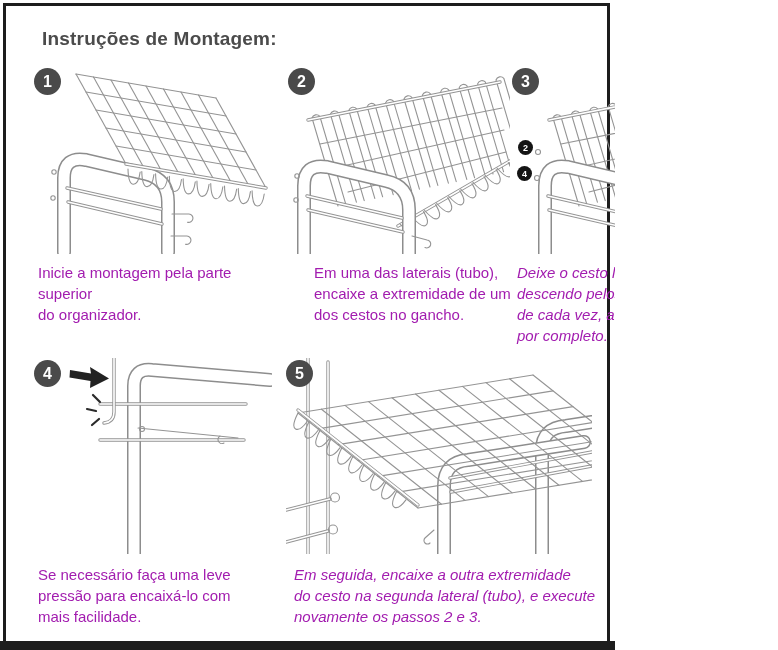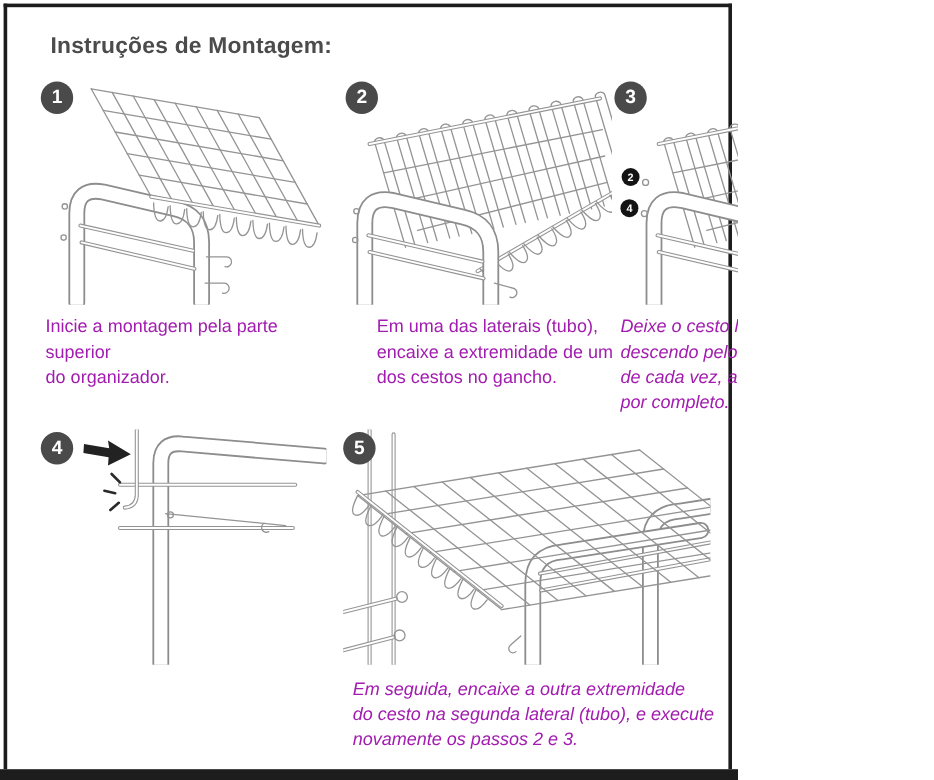--- a/index.html
+++ b/index.html
@@ -252,18 +252,21 @@
 
   <div class="step-text" style="left:38px;top:262px;width:245px;">Inicie a montagem pela parte superior
 do organizador.</div>
   <div class="step-text" style="left:294px;top:262px;width:218px;margin-left:20px;">Em uma das laterais (tubo),
 encaixe a extremidade de um
 dos cestos no gancho.</div>
   <div class="step-text" style="left:517px;top:262px;width:255px;font-style:italic;">Deixe o cesto levemente inclinado,
 descendo pelos ganchos, um lado
 de cada vez, até que fique encaixado
 por completo.</div>
+  <div class="step-text" style="left:38px;top:564px;width:250px;">Se necessário faça uma leve
+pressão para encaixá-lo com
+mais facilidade.</div>
   <div class="step-text" style="left:294px;top:564px;width:330px;font-style:italic;">Em seguida, encaixe a outra extremidade
 do cesto na segunda lateral (tubo), e execute
 novamente os passos 2 e 3.</div>
 
   <div class="bottom-bar"></div>
 </div>
 
 </body></html>

